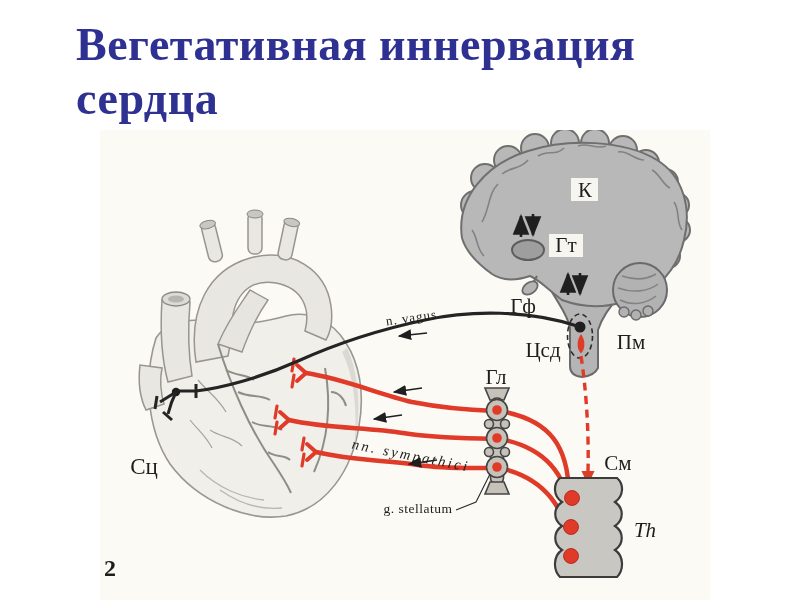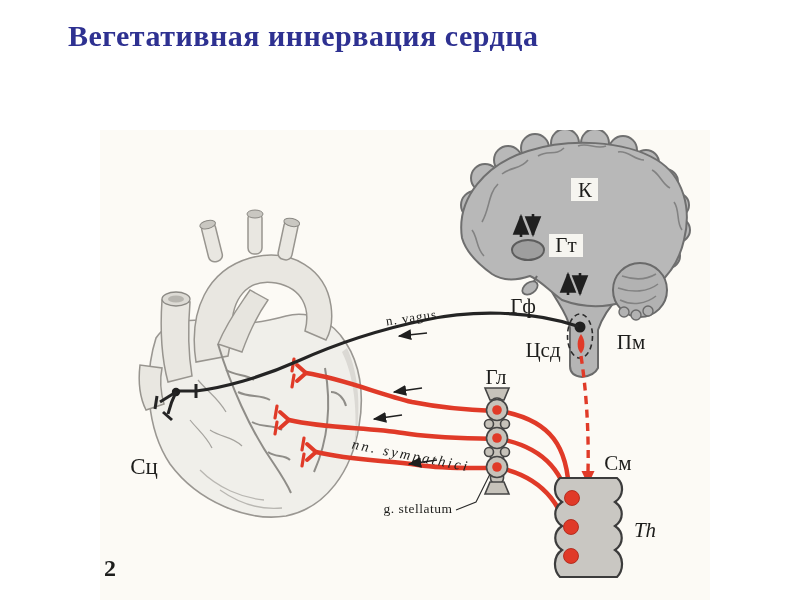--- a/index.html
+++ b/index.html
@@ -6,23 +6,23 @@
     --title-color:#2e3191;
     --nerve-red:#e03a28;
     --ink:#1d1d1b;
     --panel-bg:#fcfaf5;
   }
   *{margin:0;padding:0;box-sizing:border-box;}
   html,body{width:800px;height:600px;background:#ffffff;overflow:hidden;
     font-family:"Liberation Serif","DejaVu Serif",serif;}
   .stage{position:relative;width:800px;height:600px;background:#ffffff;}
   .slide-title{
-    position:absolute;left:68px;top:18px;width:650px;
+    position:absolute;left:76px;top:18px;width:650px;
     font-family:"Liberation Serif","DejaVu Serif",serif;
-    font-weight:bold;font-size:30px;line-height:1.17;
+    font-weight:bold;font-size:46px;line-height:1.17;
     color:var(--title-color);letter-spacing:0.5px;
   }
   .panel{
     position:absolute;left:100px;top:130px;width:610px;height:470px;
     background:var(--panel-bg);
   }
   svg{display:block;}
   svg text{fill:var(--ink);font-family:"Liberation Serif","DejaVu Serif",serif;}
   .lbl{font-size:21px;}
   .lbl-big{font-size:23px;}

